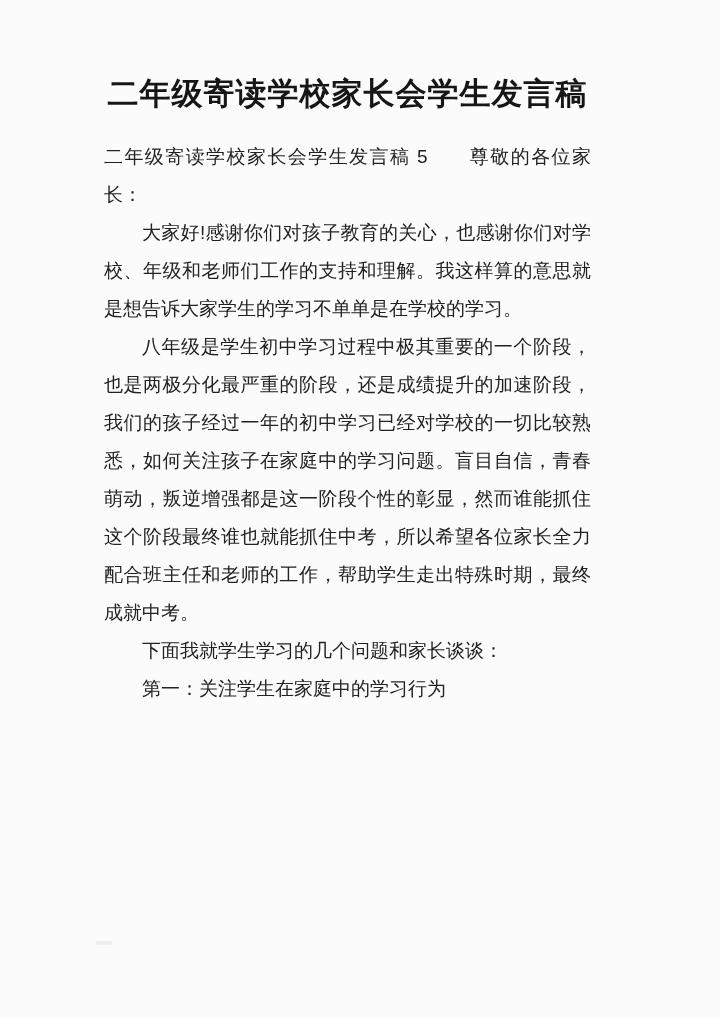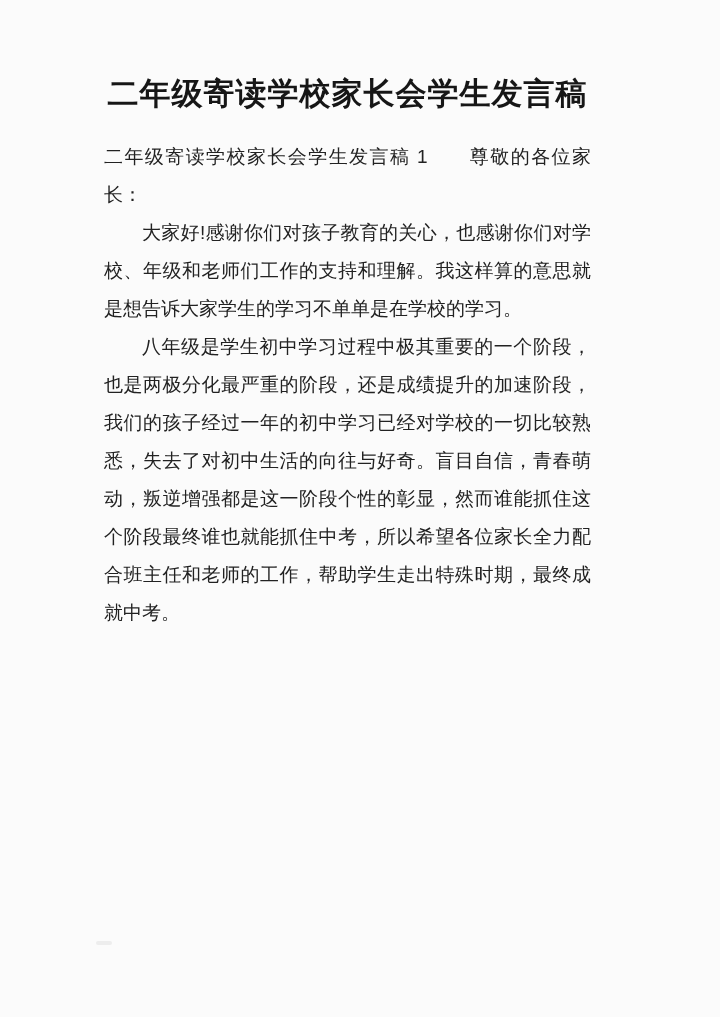--- a/index.html
+++ b/index.html
@@ -52,23 +52,25 @@
     background: #ededed;
     border-radius: 2px;
   }
 </style>
 </head>
 <body>
 
 <div class="page">
   <h1 class="doc-title">二年级寄读学校家长会学生发言稿</h1>
 
-  <p class="para no-indent">二年级寄读学校家长会学生发言稿 1　　尊敬的各位家长：</p>
+  <p class="para no-indent">二年级寄读学校家长会学生发言稿 5　　尊敬的各位家长：</p>
 
   <p class="para">大家好!感谢你们对孩子教育的关心，也感谢你们对学校、年级和老师们工作的支持和理解。我这样算的意思就是想告诉大家学生的学习不单单是在学校的学习。</p>
 
-  <p class="para">八年级是学生初中学习过程中极其重要的一个阶段，也是两极分化最严重的阶段，还是成绩提升的加速阶段，我们的孩子经过一年的初中学习已经对学校的一切比较熟悉，失去了对初中生活的向往与好奇。盲目自信，青春萌动，叛逆增强都是这一阶段个性的彰显，然而谁能抓住这个阶段最终谁也就能抓住中考，所以希望各位家长全力配合班主任和老师的工作，帮助学生走出特殊时期，最终成就中考。</p>
+  <p class="para">八年级是学生初中学习过程中极其重要的一个阶段，也是两极分化最严重的阶段，还是成绩提升的加速阶段，我们的孩子经过一年的初中学习已经对学校的一切比较熟悉，如何关注孩子在家庭中的学习问题。盲目自信，青春萌动，叛逆增强都是这一阶段个性的彰显，然而谁能抓住这个阶段最终谁也就能抓住中考，所以希望各位家长全力配合班主任和老师的工作，帮助学生走出特殊时期，最终成就中考。</p>
 
+  <p class="para">下面我就学生学习的几个问题和家长谈谈：</p>
 
+  <p class="para">第一：关注学生在家庭中的学习行为</p>
 
 </div>
 
 <div class="scan-artifact"></div>
 
 </body></html>

